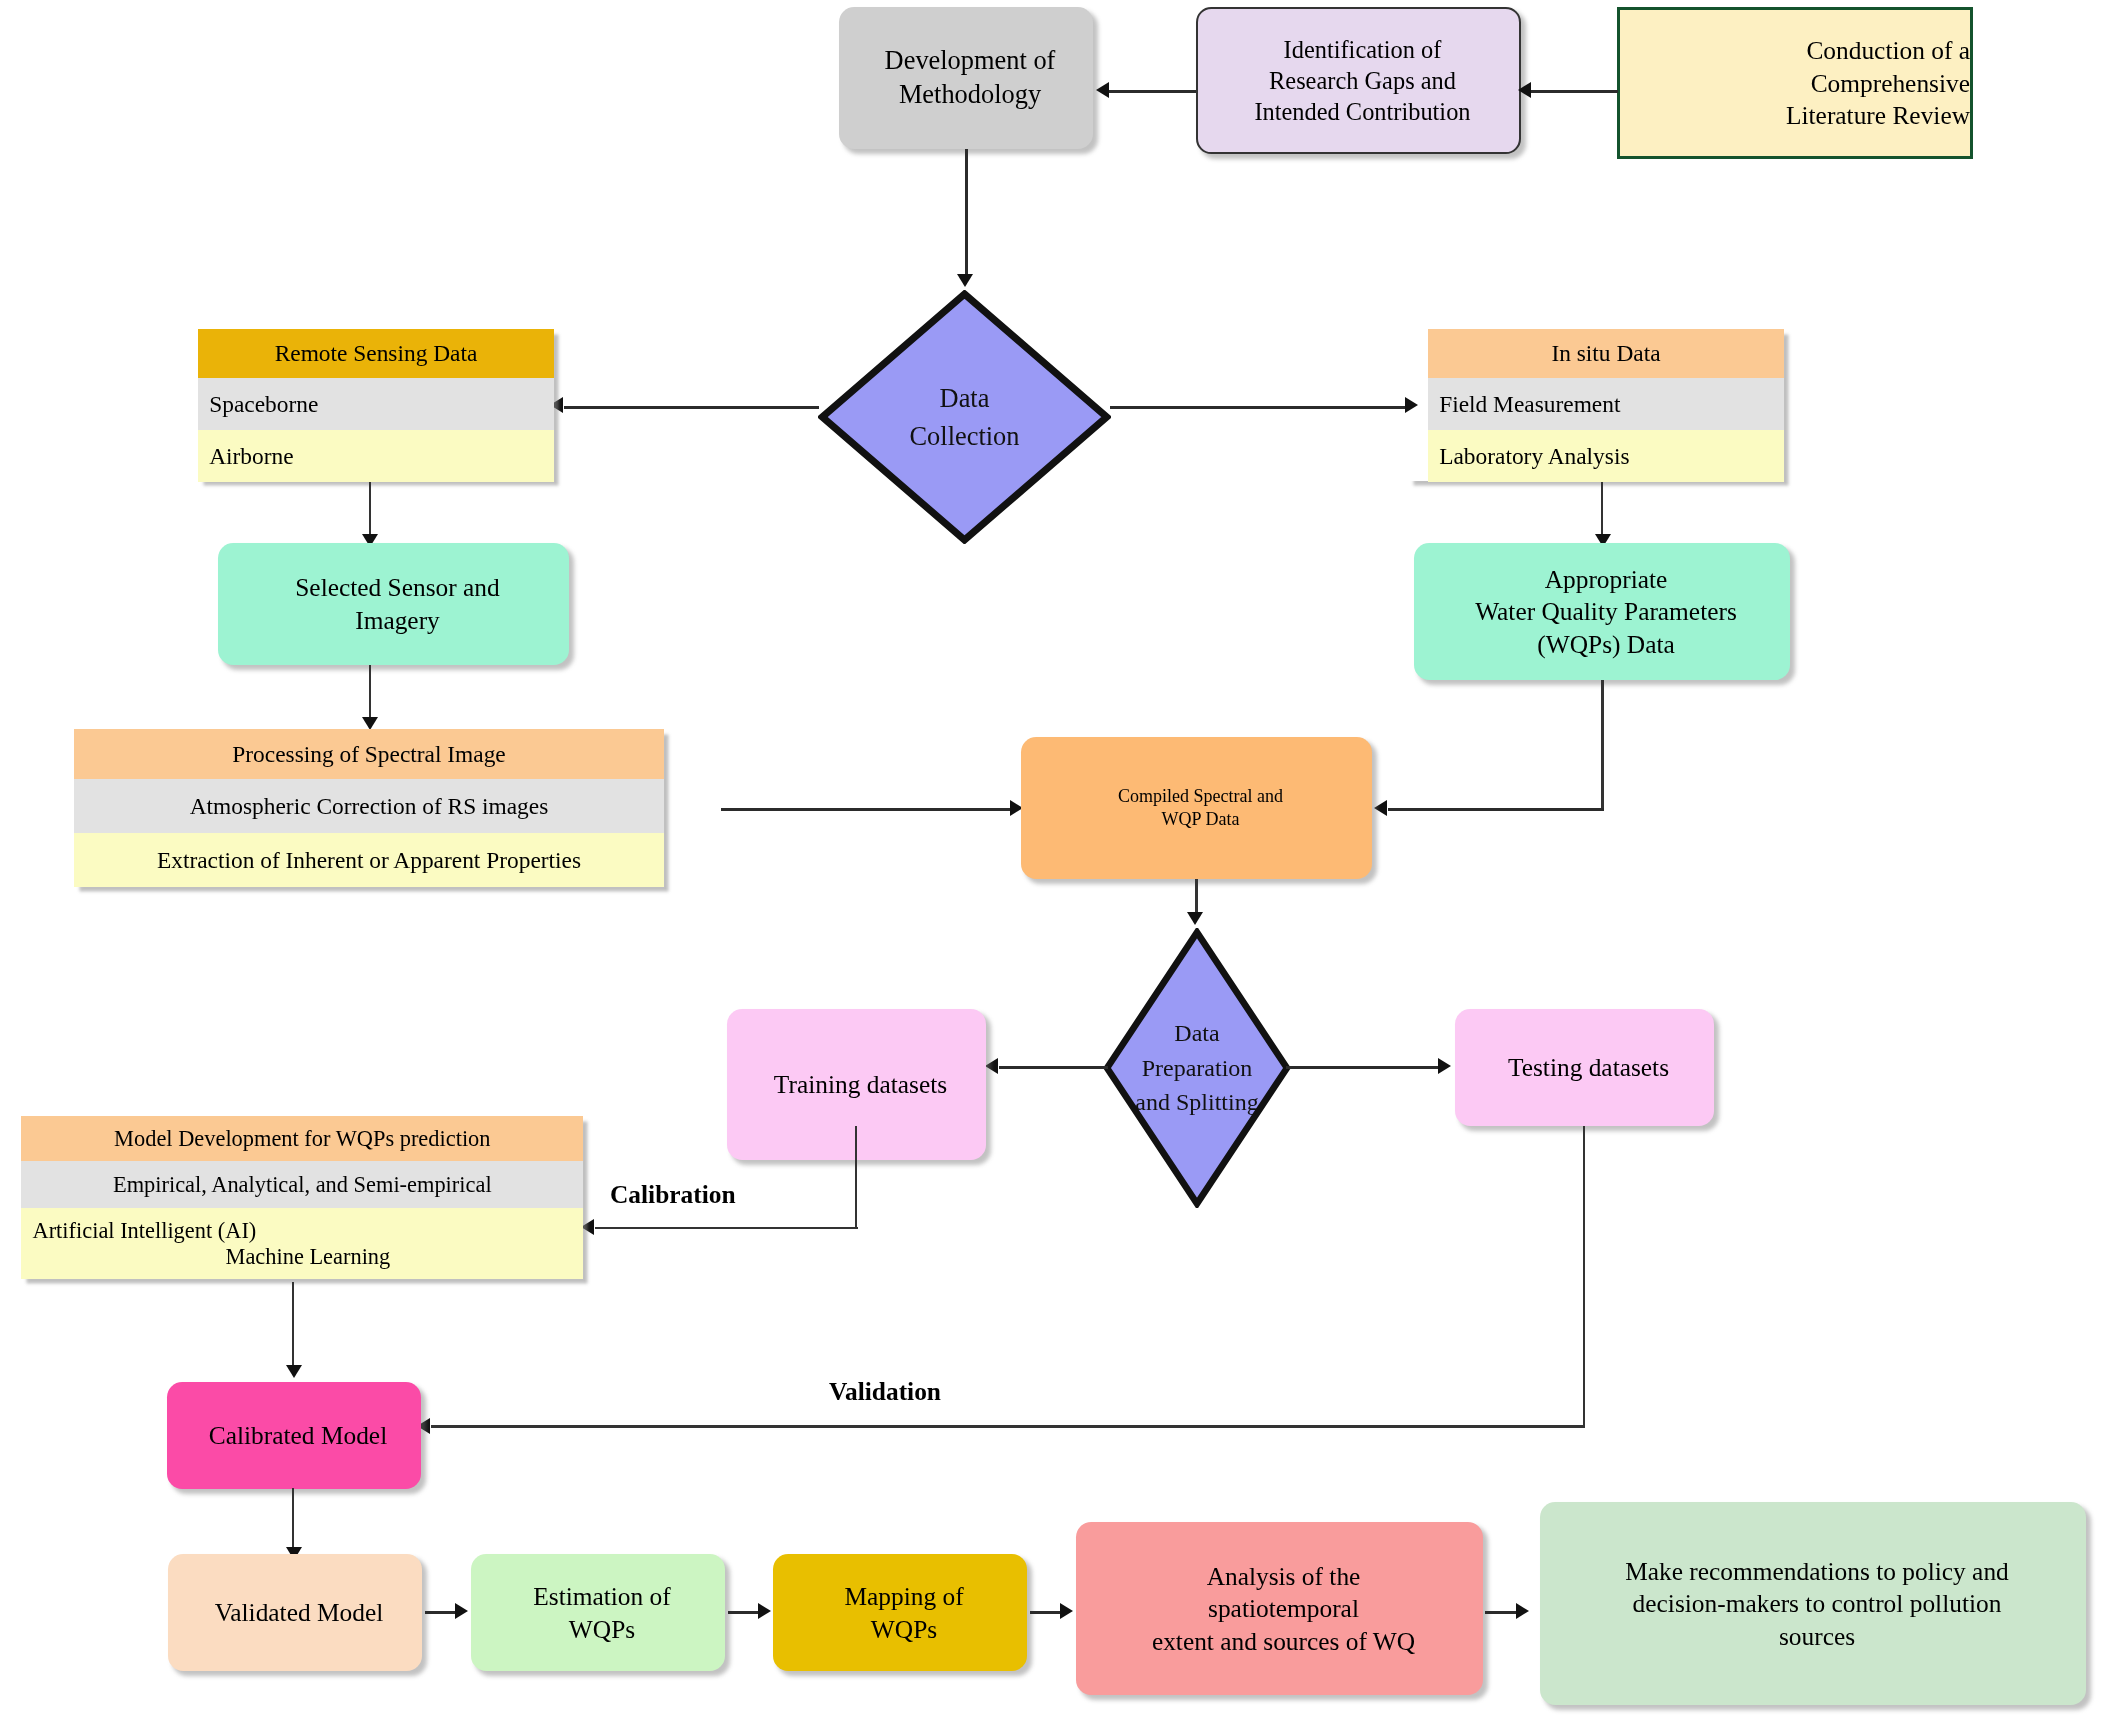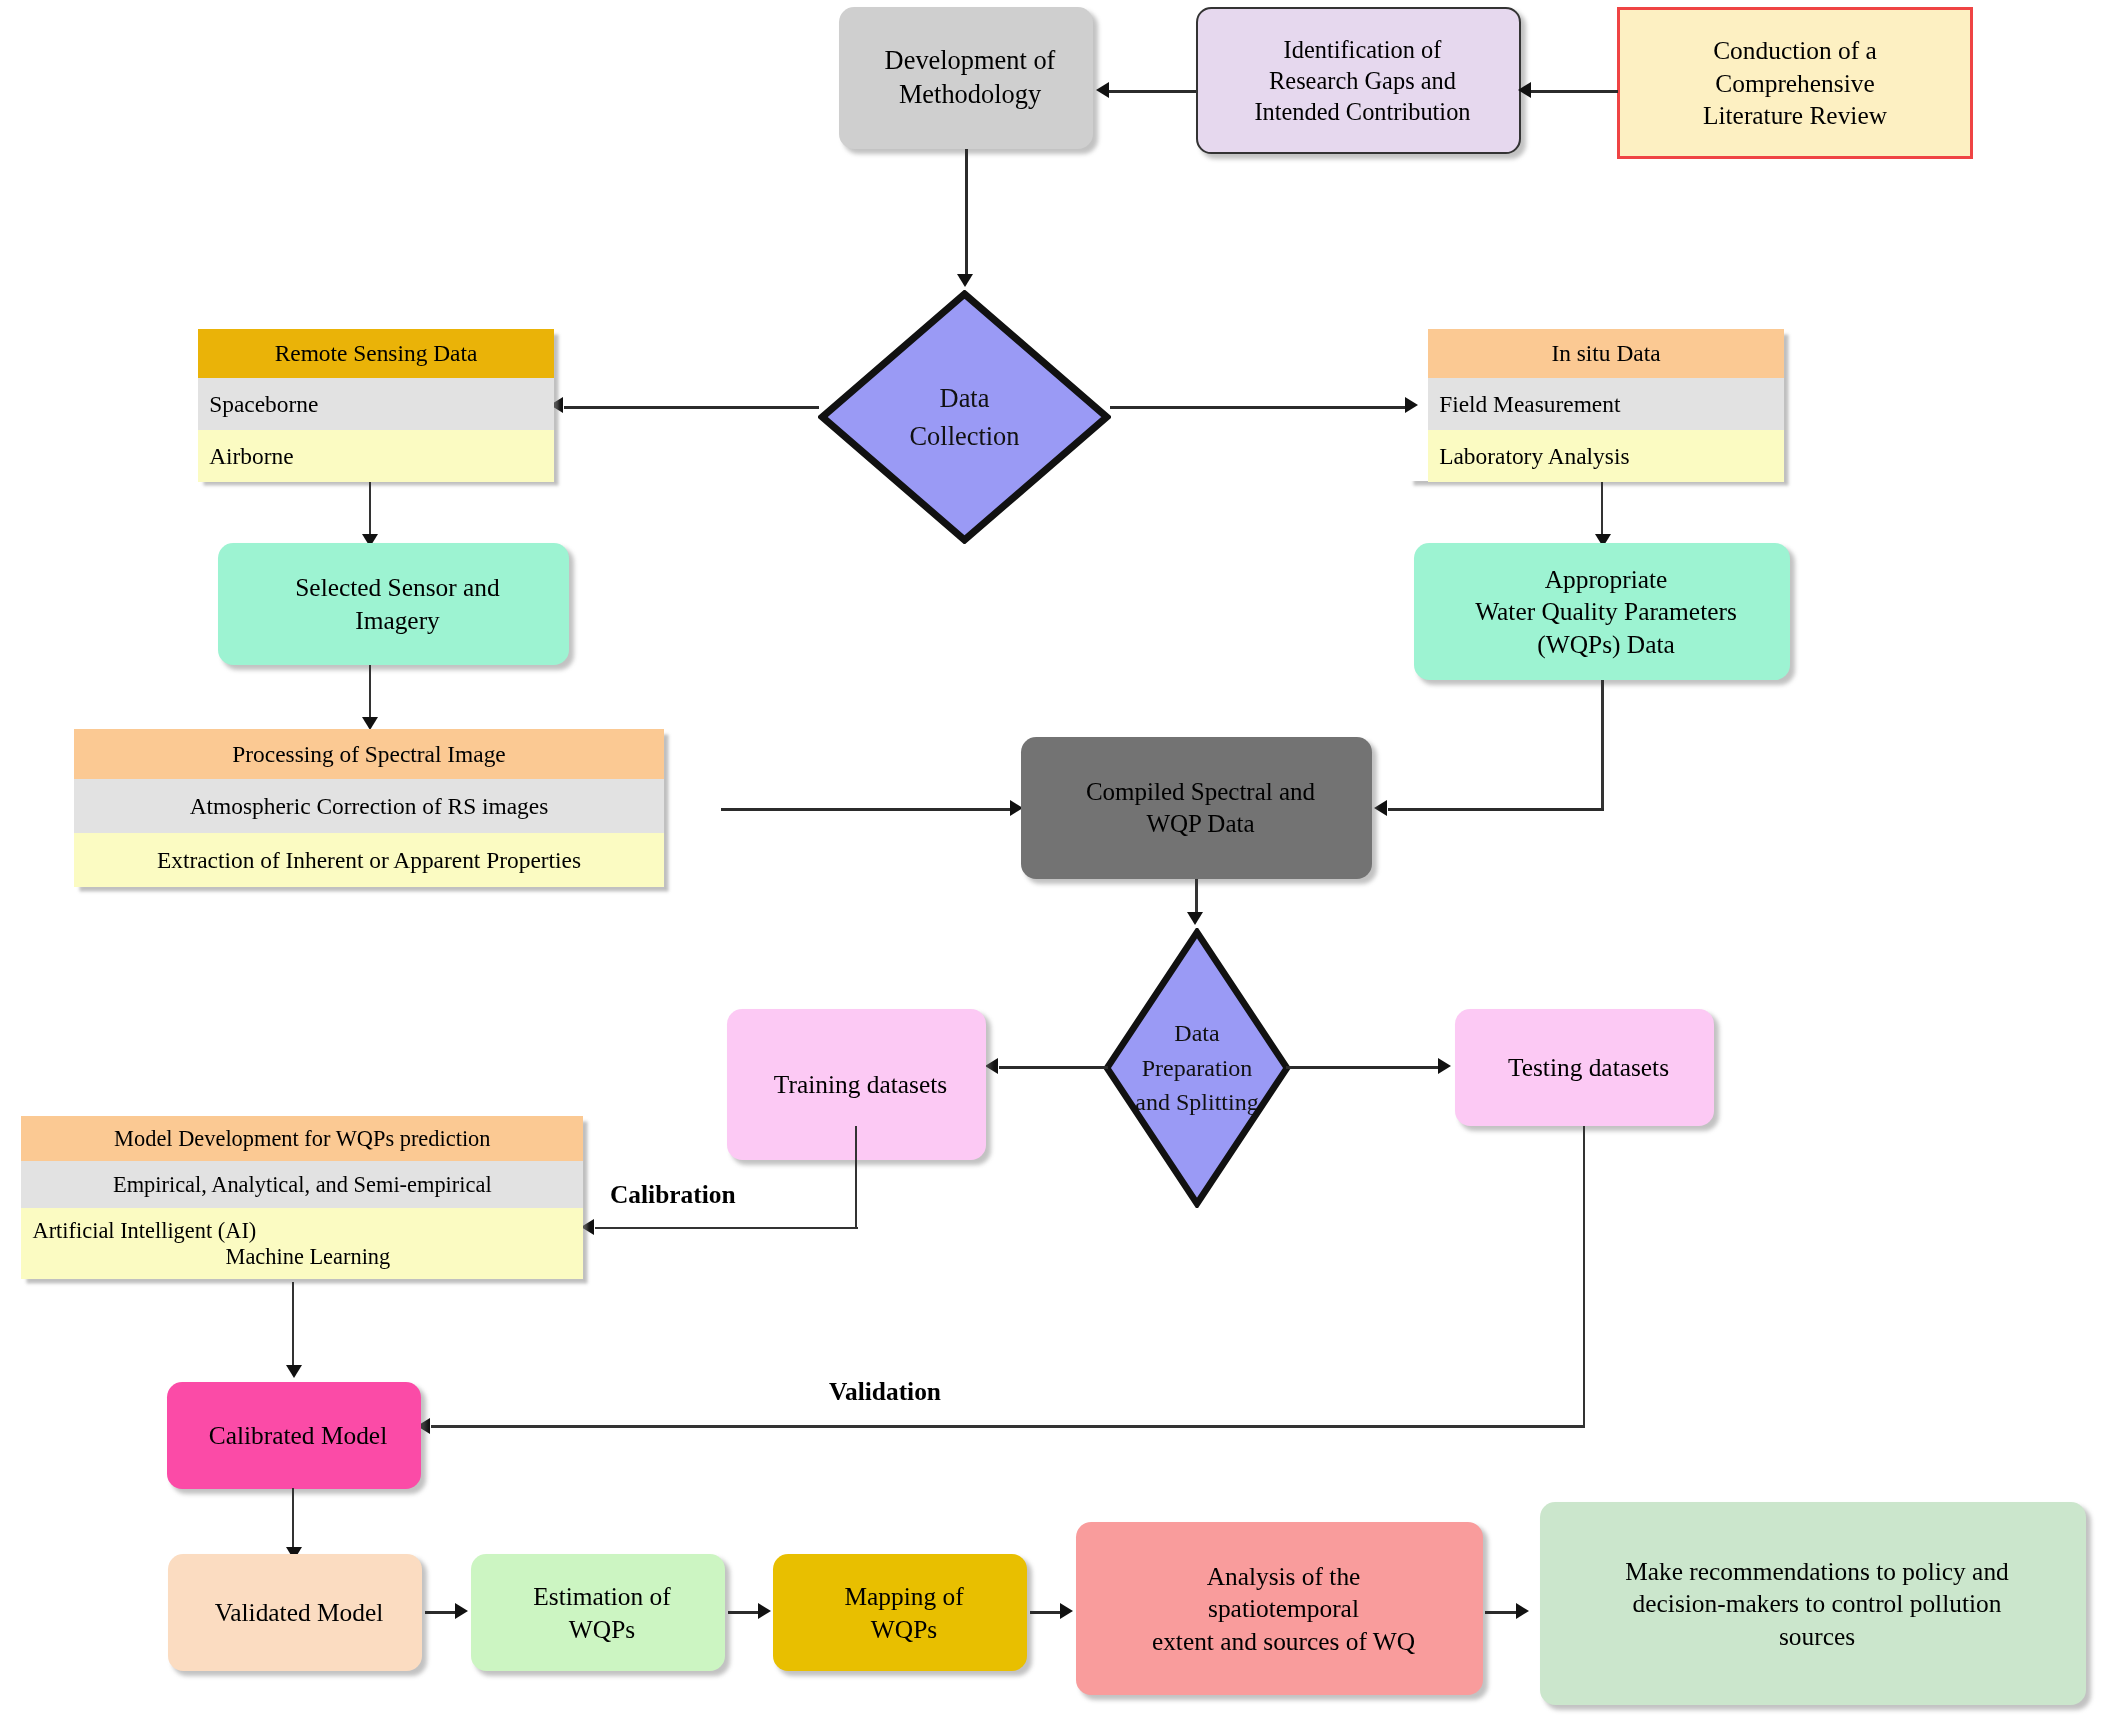--- a/index.html
+++ b/index.html
@@ -49,21 +49,21 @@
     <span>Development of</span>
     <span>Methodology</span>
   </div>
 
   <div class="node rounded" style="left:1196px;top:7.1px;width:325px;height:147px;background:#e6d8ee;border:2.5px solid #333;font-size:24.4px;">
     <span>Identification of</span>
     <span>Research Gaps and</span>
     <span>Intended Contribution</span>
   </div>
 
-  <div class="node sharp" style="left:1617px;top:7.1px;width:356px;height:152px;background:#fdf0c2;border:3px solid #ef4444;font-size:25.4px;">
+  <div class="node sharp" style="left:1617px;top:7.1px;width:356px;height:152px;background:#fdf0c2;border:3px solid #14532d;font-size:25.4px;align-items:flex-end;">
     <span>Conduction of a</span>
     <span>Comprehensive</span>
     <span>Literature Review</span>
   </div>
 
   <div class="edge h" style="left:1525px;top:90px;width:93px;"></div>
   <div class="arrow left" style="left:1518px;top:82px;"></div>
 
   <div class="edge h" style="left:1103px;top:90px;width:93px;"></div>
   <div class="arrow left" style="left:1096px;top:82px;"></div>
@@ -143,21 +143,21 @@
     </div>
   </div>
 
   <div class="edge h" style="left:721px;top:808px;width:290px;"></div>
   <div class="arrow right" style="left:1010px;top:800px;"></div>
 
   <div class="edge v thin" style="left:1601px;top:680px;height:130px;width:2.5px;"></div>
   <div class="edge h" style="left:1388px;top:808px;width:216px;"></div>
   <div class="arrow left" style="left:1374px;top:800px;"></div>
 
-  <div class="node rounded" style="left:1021px;top:737px;width:351px;height:142px;background:#737373;font-size:25px;">
+  <div class="node rounded" style="left:1021px;top:737px;width:351px;height:142px;background:#fdba74;font-size:18px;">
     <span>Compiled Spectral and</span>
     <span>WQP Data</span>
   </div>
 
   <div class="edge v thin" style="left:1195px;top:879px;height:41px;width:2.5px;"></div>
   <div class="arrow down" style="left:1187px;top:912px;"></div>
 
   <div class="diamond" style="left:1103px;top:928px;width:188px;height:280px;">
     <svg viewBox="0 0 370 550" width="188" height="280">
       <polygon points="185,8 362,275 185,542 8,275" fill="#9a9af5" stroke="#111" stroke-width="13"></polygon>

